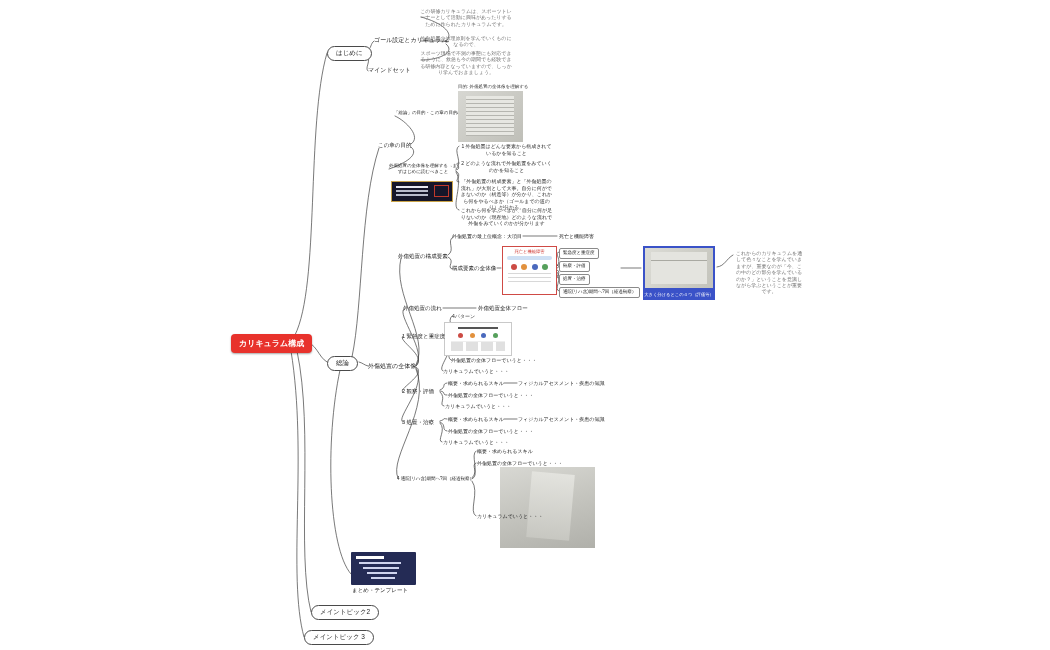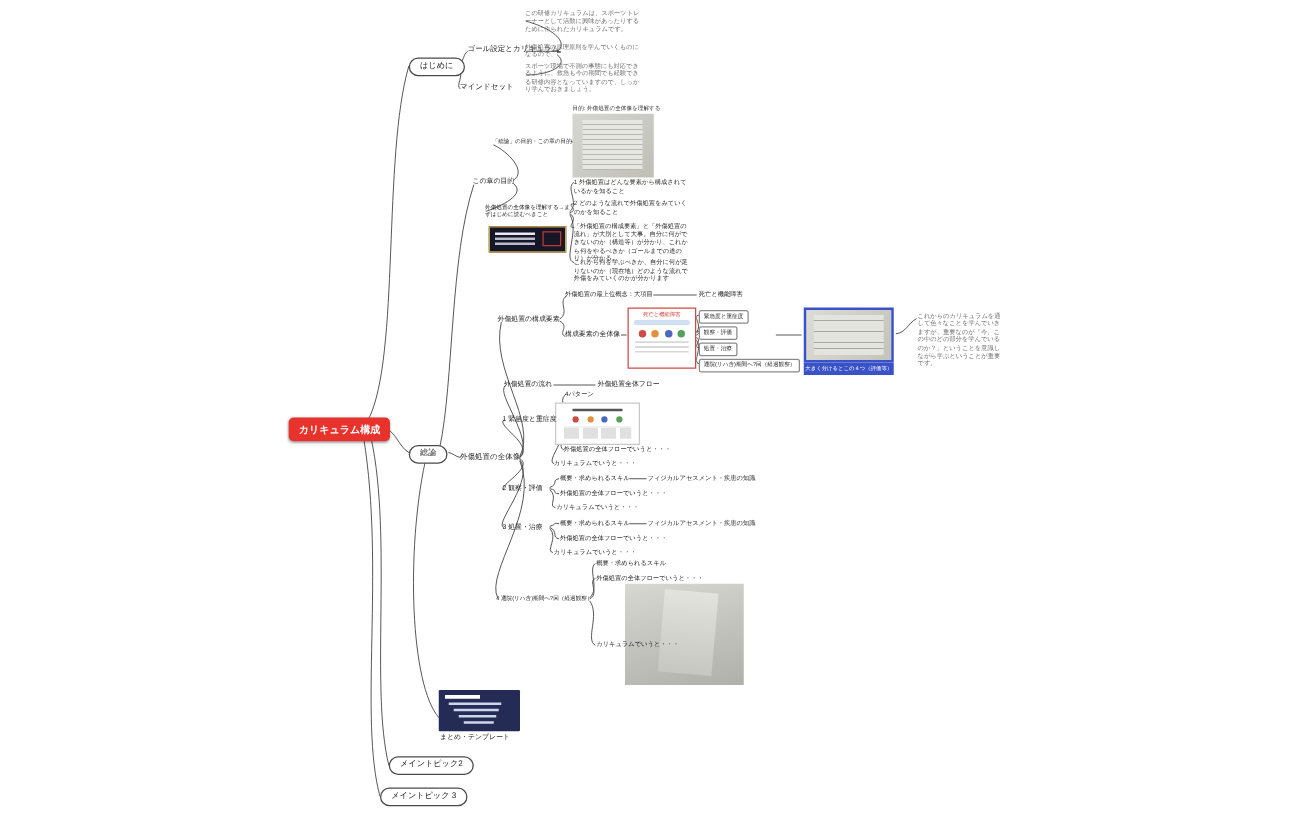--- a/index.html
+++ b/index.html
@@ -2,21 +2,21 @@
 <html><head>
 <meta charset="utf-8">
 <style>
   * { margin:0; padding:0; box-sizing:border-box; }
   html,body { width:1050px; height:650px; background:#ffffff; overflow:hidden;
     font-family:"Liberation Sans","DejaVu Sans",sans-serif; }
   #canvas { position:absolute; left:0; top:0; width:1050px; height:650px; }
   #links { position:absolute; left:0; top:0; z-index:0; }
   .lnk { fill:none; stroke:#3f3f3f; stroke-width:0.7; stroke-linecap:round; }
 
-  .node { position:absolute; color:#1c1c1c; z-index:2; line-height:1.2; }
+  .node { position:absolute; color:#1c1c1c; z-index:2; line-height:1.2;text-align:center; }
   .root-node { background:#e8322c; color:#fff; font-weight:bold; font-size:8px;
     padding:4.5px 8px; border-radius:4px; box-shadow:0 1px 2px rgba(0,0,0,.35); white-space:nowrap; }
   .pill { border:1px solid #4a4a4a; border-radius:9px; background:#fff;
     font-size:6.5px; padding:3px 8px; line-height:1; white-space:nowrap; }
   .t6  { font-size:6px;   white-space:nowrap; }
   .t55 { font-size:5.5px; white-space:nowrap; }
   .t5  { font-size:5px;   white-space:nowrap; }
   .t45 { font-size:4.5px; white-space:nowrap; }
   .wrap { white-space:normal; line-height:1.3; }
   .note  { color:#6f6f6f; font-size:5px; line-height:1.28; }

